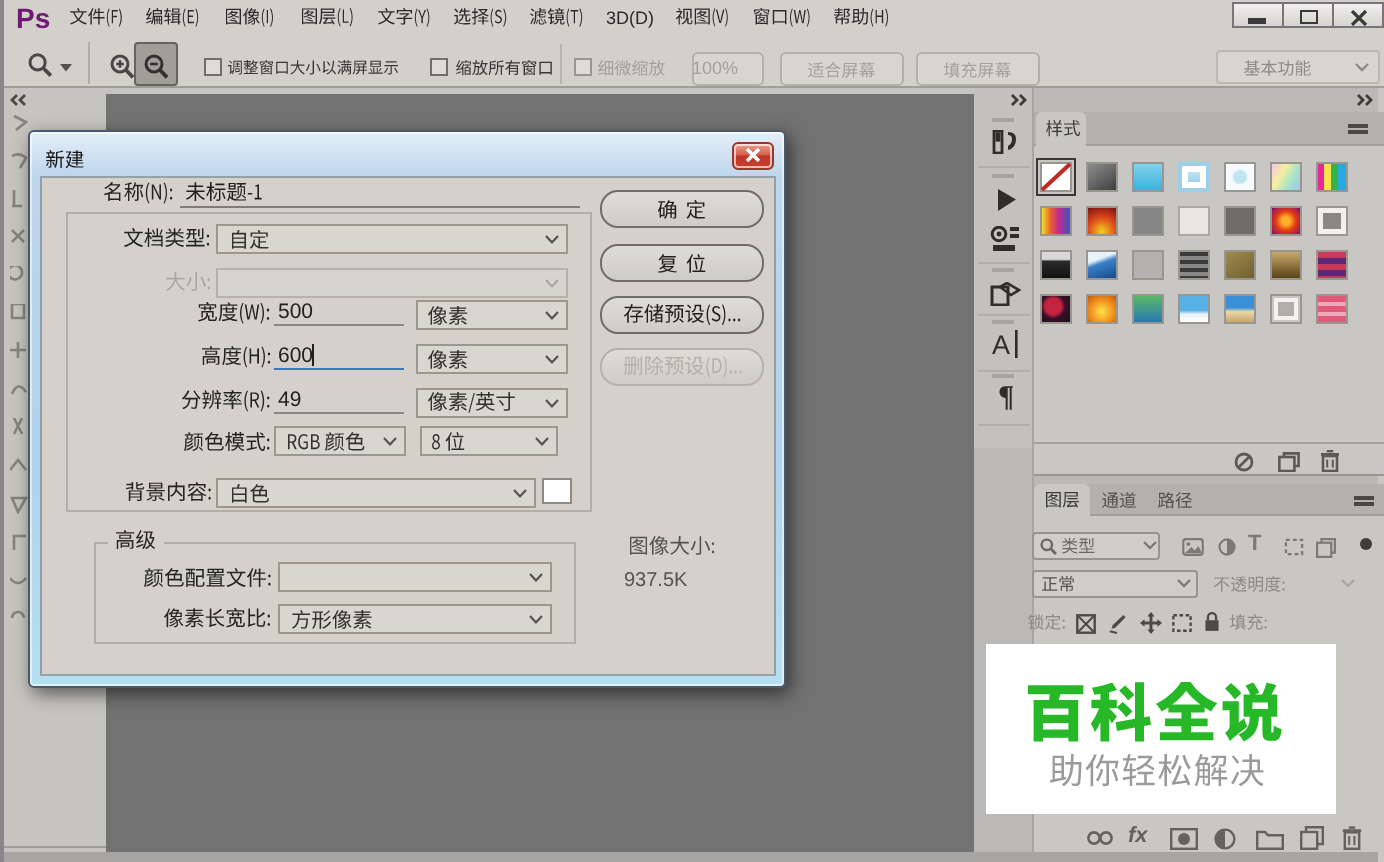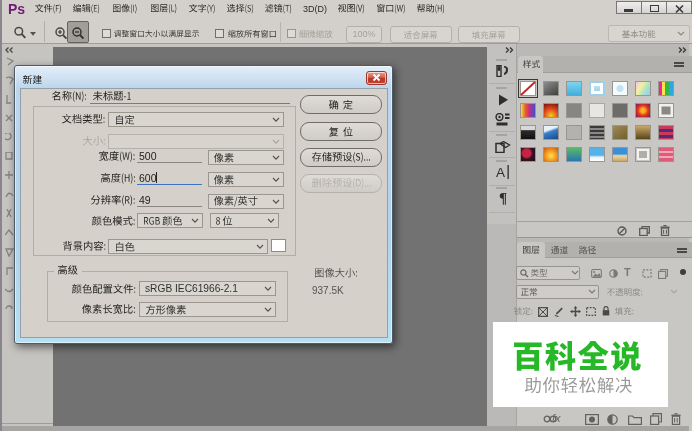--- a/index.html
+++ b/index.html
@@ -82,21 +82,21 @@
 <div class="abs" style="left:215px;top:29px;width:9px;height:9px;background:#dedbd6;border:1px solid #716e69"></div>
 <svg style="position:absolute;left:227.3px;top:28.7px;" width="50" height="10" viewBox="-0.7 -7.9 50 10">
       <path d="M0.4 -0.4 0.5 0.1C1.2 -0.1 2.1 -0.5 2.9 -0.8L2.8 -1.3C1.9 -1 1 -0.6 0.4 -0.4ZM0.5 -3.5C0.6 -3.5 0.8 -3.6 1.7 -3.7C1.4 -3.1 1.1 -2.7 1 -2.6C0.7 -2.3 0.5 -2 0.4 -2C0.5 -1.9 0.5 -1.6 0.6 -1.5C0.7 -1.6 1 -1.7 2.6 -2.1L2.6 -2.4V-2.6L1.4 -2.3C1.9 -3 2.5 -3.9 3 -4.8L2.5 -5.1C2.3 -4.8 2.2 -4.5 2 -4.2L1.1 -4.1C1.6 -4.8 2 -5.7 2.4 -6.6L1.9 -6.9C1.5 -5.9 1 -4.8 0.8 -4.5C0.6 -4.2 0.5 -4.1 0.3 -4C0.4 -3.9 0.5 -3.6 0.5 -3.5ZM3.9 -5C3.7 -4.1 3.2 -3.1 2.6 -2.4C2.7 -2.3 2.8 -2.1 2.9 -2C3.1 -2.2 3.3 -2.4 3.4 -2.7V0.7H4V-3.7C4.1 -4.1 4.3 -4.5 4.4 -4.9ZM4.6 -3.3V0.6H5.1V0.3H7V0.6H7.6V-3.3H6.1L6.3 -4.1H7.7V-4.6H4.5V-4.1H5.7C5.6 -3.9 5.6 -3.6 5.5 -3.3ZM4.8 -6.7C5 -6.5 5.1 -6.3 5.2 -6.1H3V-4.8H3.6V-5.6H7.2V-4.9H7.8V-6.1H5.8C5.7 -6.3 5.5 -6.7 5.4 -6.9ZM5.1 -1.3H7V-0.2H5.1ZM5.1 -1.8V-2.8H7V-1.8Z M9.9 -6.7C10 -6.4 10.2 -5.9 10.3 -5.6L10.9 -5.8C10.8 -6.1 10.6 -6.6 10.4 -6.9ZM8.6 -5.6V-5H9.5V-3.3C9.5 -2.1 9.4 -0.8 8.4 0.2C8.6 0.4 8.8 0.5 8.9 0.6C10 -0.5 10.1 -1.9 10.1 -3.3V-3.3H11.2C11.2 -1.1 11.1 -0.3 11 -0.1C10.9 0 10.9 0 10.7 0C10.6 0 10.3 0 10 -0C10.1 0.1 10.1 0.4 10.1 0.6C10.5 0.6 10.8 0.6 11 0.6C11.2 0.5 11.4 0.5 11.5 0.3C11.7 0 11.8 -0.9 11.8 -3.6C11.8 -3.7 11.8 -3.9 11.8 -3.9H10.1V-5H12.2V-5.6ZM13.3 -4.8H14.9C14.7 -3.7 14.5 -2.9 14.1 -2.1C13.7 -2.9 13.5 -3.7 13.3 -4.7ZM13.2 -6.9C13 -5.5 12.5 -4.1 11.8 -3.2C12 -3.1 12.2 -2.9 12.3 -2.8C12.5 -3.1 12.8 -3.4 12.9 -3.8C13.1 -2.9 13.4 -2.2 13.7 -1.5C13.2 -0.8 12.6 -0.3 11.7 0.1C11.9 0.3 12 0.5 12.1 0.7C12.9 0.3 13.6 -0.3 14 -0.9C14.5 -0.3 15 0.3 15.7 0.6C15.8 0.5 16 0.2 16.2 0.1C15.4 -0.2 14.9 -0.8 14.4 -1.5C14.9 -2.4 15.3 -3.5 15.5 -4.8H16.1V-5.4H13.5C13.6 -5.8 13.8 -6.3 13.8 -6.8Z M20.8 -6.1V-3.3C20.8 -2.2 20.7 -0.7 19.7 0.3C19.8 0.3 20.1 0.5 20.2 0.7C21.2 -0.4 21.4 -2.1 21.4 -3.3V-3.5H22.7V0.6H23.3V-3.5H24.3V-4.1H21.4V-5.6C22.4 -5.8 23.4 -6 24.1 -6.3L23.7 -6.8C23 -6.5 21.8 -6.2 20.8 -6.1ZM17.8 -3V-3.2V-4.3H19.4V-3ZM20 -6.7C19.4 -6.4 18.2 -6.2 17.2 -6.1V-3.2C17.2 -2.1 17.2 -0.7 16.6 0.3C16.8 0.4 17 0.6 17.1 0.7C17.6 -0.2 17.8 -1.4 17.8 -2.4H20V-4.8H17.8V-5.6C18.7 -5.7 19.7 -5.9 20.4 -6.2Z M27.8 -6.9C27.7 -6.5 27.6 -6.2 27.4 -5.8H25.1V-5.2H27.2C26.7 -4.2 25.9 -3.2 24.9 -2.5C25 -2.4 25.2 -2.2 25.3 -2C25.8 -2.4 26.3 -2.8 26.7 -3.3V0.6H27.3V-1H30.7V-0.1C30.7 0 30.7 0 30.6 0C30.4 0.1 29.9 0.1 29.4 0C29.4 0.2 29.5 0.5 29.6 0.6C30.3 0.6 30.7 0.6 31 0.5C31.3 0.4 31.3 0.2 31.3 -0.1V-4.3H27.4C27.5 -4.6 27.7 -4.9 27.9 -5.2H32.3V-5.8H28.1C28.2 -6.1 28.3 -6.4 28.4 -6.7ZM27.3 -2.4H30.7V-1.5H27.3ZM27.3 -2.9V-3.7H30.7V-2.9Z M35.8 -5.5C35.2 -5 34.3 -4.6 33.5 -4.4L33.8 -3.9C34.7 -4.2 35.6 -4.7 36.3 -5.2ZM37.5 -5.2C38.4 -4.8 39.4 -4.2 40 -3.8L40.4 -4.2C39.8 -4.6 38.7 -5.2 37.9 -5.5ZM36.3 -4.7C36.2 -4.5 36 -4.1 35.8 -3.9H34.1V0.7H34.8V0.3H39.1V0.6H39.7V-3.9H36.5C36.6 -4.1 36.8 -4.3 37 -4.6ZM34.8 -0.1V-3.4H39.1V-0.1ZM35.8 -1.8C36.1 -1.7 36.5 -1.5 36.8 -1.3C36.3 -1 35.7 -0.8 35.1 -0.7C35.2 -0.6 35.3 -0.4 35.3 -0.3C36 -0.4 36.7 -0.7 37.3 -1.1C37.7 -0.9 38.1 -0.6 38.3 -0.4L38.7 -0.8C38.4 -1 38.1 -1.2 37.7 -1.4C38.1 -1.7 38.4 -2.1 38.6 -2.6L38.3 -2.8L38.2 -2.7H36.3C36.4 -2.9 36.5 -3 36.5 -3.2L36 -3.2C35.9 -2.8 35.5 -2.4 35 -2C35.2 -1.9 35.3 -1.8 35.4 -1.7C35.7 -1.9 35.9 -2.1 36 -2.3H37.9C37.7 -2.1 37.5 -1.8 37.2 -1.6C36.9 -1.8 36.5 -2 36.1 -2.1ZM36.3 -6.8C36.4 -6.6 36.5 -6.4 36.6 -6.2H33.4V-4.9H34V-5.7H39.7V-4.9H40.4V-6.2H37.3C37.2 -6.4 37.1 -6.7 36.9 -6.9Z M42 -6V0.5H42.7V-0.2H47.5V0.4H48.2V-6ZM42.7 -0.9V-5.4H47.5V-0.9Z" fill="#393735"></path>
     </svg>
 <div class="abs" style="left:280px;top:22px;width:1px;height:20px;background:#b7b4af"></div>
 <div class="abs" style="left:287px;top:29px;width:9px;height:9px;background:#dedbd6;border:1px solid #9a968f"></div>
 <svg style="position:absolute;left:298.3px;top:28.6px;" width="36" height="10" viewBox="-0.7 -8.2 36 10">
       <path d="M0.3 -0.5 0.4 0.2C1.3 0 2.4 -0.2 3.5 -0.4L3.4 -1C2.3 -0.8 1.1 -0.6 0.3 -0.5ZM0.5 -3.6C0.6 -3.7 0.8 -3.7 2.1 -3.9C1.6 -3.3 1.2 -2.9 1 -2.7C0.7 -2.4 0.5 -2.2 0.3 -2.2C0.4 -2 0.5 -1.7 0.5 -1.6C0.7 -1.7 1 -1.7 3.5 -2.1C3.4 -2.3 3.4 -2.5 3.4 -2.7L1.5 -2.4C2.2 -3.1 3 -4 3.6 -4.9L3 -5.2C2.9 -5 2.7 -4.7 2.5 -4.4L1.2 -4.3C1.8 -5 2.3 -6 2.8 -6.9L2.1 -7.2C1.7 -6.1 1 -5 0.8 -4.8C0.6 -4.5 0.4 -4.3 0.3 -4.2C0.3 -4.1 0.5 -3.7 0.5 -3.6ZM5.5 -0.6H4.3V-3H5.5ZM6.1 -0.6V-3H7.3V-0.6ZM3.7 -6.7V0.6H4.3V0H7.3V0.5H7.9V-6.7ZM5.5 -3.6H4.3V-6.1H5.5ZM6.1 -3.6V-6.1H7.3V-3.6Z M10.2 -7.1C9.9 -6.6 9.3 -5.9 8.7 -5.4C8.8 -5.3 9 -5.1 9.1 -5C9.7 -5.5 10.3 -6.2 10.8 -6.9ZM11.3 -2.7V-1.7C11.3 -1.1 11.2 -0.4 10.7 0.2C10.8 0.3 11 0.5 11.1 0.6C11.7 -0 11.8 -1 11.8 -1.7V-2.2H12.9V-1.2C12.9 -0.9 12.8 -0.7 12.7 -0.7C12.8 -0.5 12.9 -0.3 12.9 -0.1C13.1 -0.3 13.3 -0.5 14.3 -1.1C14.2 -1.2 14.2 -1.5 14.1 -1.6L13.5 -1.2V-2.7ZM14.8 -4.8H15.8C15.7 -3.8 15.5 -2.9 15.2 -2.1C15 -2.8 14.8 -3.6 14.7 -4.5ZM10.9 -3.8V-3.2H13.7V-3.3C13.9 -3.2 14 -3.1 14.1 -3C14.2 -3.1 14.3 -3.3 14.3 -3.5C14.5 -2.8 14.7 -2.1 14.9 -1.4C14.5 -0.7 14 -0.2 13.3 0.2C13.5 0.3 13.7 0.6 13.7 0.7C14.3 0.3 14.8 -0.2 15.2 -0.8C15.5 -0.2 15.8 0.3 16.3 0.6C16.4 0.5 16.6 0.3 16.7 0.1C16.2 -0.2 15.8 -0.7 15.5 -1.4C15.9 -2.3 16.2 -3.5 16.4 -4.8H16.7V-5.4H14.9C15 -5.9 15.1 -6.5 15.2 -7L14.6 -7.1C14.4 -5.8 14.2 -4.5 13.7 -3.6V-3.8ZM11.1 -6.5V-4.4H13.7V-6.5H13.3V-4.9H12.7V-7.1H12.2V-4.9H11.5V-6.5ZM10.4 -5.4C9.9 -4.5 9.3 -3.6 8.6 -3C8.8 -2.9 8.9 -2.6 9 -2.5C9.3 -2.7 9.5 -3 9.7 -3.3V0.7H10.3V-4.2C10.6 -4.5 10.8 -4.9 10.9 -5.2Z M17.4 -0.5 17.5 0.2C18.2 -0.1 19.2 -0.5 20 -0.8L19.9 -1.4C19 -1 18 -0.7 17.4 -0.5ZM17.5 -3.6C17.7 -3.6 17.8 -3.7 18.8 -3.8C18.4 -3.3 18.1 -2.8 18 -2.7C17.7 -2.3 17.6 -2.1 17.4 -2.1C17.5 -1.9 17.6 -1.7 17.6 -1.5C17.7 -1.6 18 -1.7 19.7 -2.2L19.7 -2.5V-2.7L18.4 -2.4C19 -3.2 19.6 -4.1 20.1 -5L19.6 -5.3C19.4 -5 19.3 -4.7 19.1 -4.4L18.2 -4.3C18.6 -5 19.1 -6 19.5 -6.9L18.9 -7.1C18.6 -6.1 18 -5 17.8 -4.7C17.6 -4.4 17.5 -4.2 17.3 -4.2C17.4 -4 17.5 -3.7 17.5 -3.6ZM21 -5.2C20.8 -4.3 20.3 -3.2 19.7 -2.5C19.8 -2.4 19.9 -2.2 20 -2.1C20.2 -2.3 20.4 -2.5 20.6 -2.8V0.7H21.1V-3.8C21.3 -4.2 21.5 -4.6 21.6 -5.1ZM21.8 -3.4V0.7H22.3V0.3H24.3V0.6H24.8V-3.4H23.3L23.5 -4.3H25V-4.8H21.6V-4.3H22.9C22.8 -4 22.8 -3.7 22.7 -3.4ZM22 -7C22.1 -6.8 22.3 -6.5 22.4 -6.3H20.1V-4.9H20.7V-5.8H24.5V-5H25.1V-6.3H23C22.9 -6.6 22.7 -6.9 22.6 -7.2ZM22.3 -1.4H24.3V-0.2H22.3ZM22.3 -1.9V-2.9H24.3V-1.9Z M27.3 -7C27.4 -6.6 27.6 -6.1 27.7 -5.8L28.3 -6C28.2 -6.3 28 -6.8 27.8 -7.2ZM25.9 -5.8V-5.2H26.9V-3.4C26.9 -2.2 26.7 -0.9 25.7 0.3C25.9 0.4 26.1 0.5 26.2 0.7C27.3 -0.5 27.5 -2 27.5 -3.4V-3.4H28.7C28.6 -1.1 28.5 -0.3 28.4 -0.1C28.3 0 28.3 0 28.1 0C28 0 27.7 0 27.3 -0C27.4 0.2 27.5 0.4 27.5 0.6C27.9 0.6 28.2 0.6 28.4 0.6C28.7 0.6 28.8 0.5 28.9 0.3C29.2 0 29.2 -0.9 29.3 -3.7C29.3 -3.8 29.3 -4 29.3 -4H27.5V-5.2H29.6V-5.8ZM30.8 -5H32.4C32.2 -3.9 32 -3 31.6 -2.2C31.2 -3 31 -3.9 30.8 -4.9ZM30.7 -7.1C30.4 -5.7 30 -4.2 29.3 -3.4C29.4 -3.2 29.7 -3 29.8 -2.9C30 -3.2 30.2 -3.5 30.4 -3.9C30.6 -3.1 30.9 -2.3 31.2 -1.6C30.7 -0.8 30.1 -0.3 29.2 0.1C29.3 0.3 29.5 0.6 29.5 0.7C30.4 0.3 31.1 -0.3 31.6 -1C32 -0.3 32.6 0.3 33.3 0.7C33.4 0.5 33.6 0.2 33.8 0.1C33 -0.2 32.4 -0.8 32 -1.5C32.5 -2.5 32.8 -3.6 33 -5H33.7V-5.6H31C31.1 -6 31.3 -6.5 31.4 -7Z" fill="#a39f99"></path>
     </svg>
 <div class="abs" style="left:346px;top:26px;width:36px;height:17px;background:#d8d5d0;border:1px solid #b3b0ab;border-radius:3px"></div>
-<div class="abs" style="left:346px;top:26px;width:36px;height:17px;color:#a39f99;font-size:9px;text-align:center;line-height:17px">100%</div>
+<div class="abs" style="left:346px;top:26px;width:36px;height:17px;color:#a39f99;font-size:9px;text-align:left;line-height:17px">100%</div>
 <div class="abs" style="left:390px;top:26px;width:62px;height:17px;background:#d8d5d0;border:1px solid #b3b0ab;border-radius:3px"></div>
 <svg style="position:absolute;left:403.3px;top:29.6px;" width="36" height="10" viewBox="-0.7 -8.2 36 10">
       <path d="M0.5 -6.5C1 -6.1 1.5 -5.5 1.8 -5.1L2.3 -5.5C2 -5.9 1.5 -6.4 1 -6.8ZM3.9 -2.9H6.9V-1.5H3.9ZM2.1 -4.1H0.3V-3.5H1.5V-0.9C1.1 -0.7 0.7 -0.4 0.3 0L0.7 0.5C1.2 0 1.6 -0.4 1.9 -0.4C2.1 -0.4 2.4 -0.2 2.7 0C3.3 0.4 4 0.4 5.1 0.4C5.9 0.4 7.4 0.4 8 0.4C8 0.2 8.1 -0.1 8.2 -0.3C7.3 -0.2 6.1 -0.1 5.1 -0.1C4.1 -0.1 3.4 -0.2 2.9 -0.5C2.5 -0.7 2.3 -0.9 2.1 -0.9ZM3.3 -3.4V-1H7.5V-3.4H5.7V-4.5H8.1V-5.1H5.7V-6.2C6.4 -6.3 7.1 -6.4 7.6 -6.5L7.3 -7.1C6.3 -6.8 4.4 -6.6 3 -6.5C3 -6.3 3.1 -6.1 3.1 -5.9C3.7 -6 4.4 -6 5.1 -6.1V-5.1H2.6V-4.5H5.1V-3.4Z M12.9 -7.2C12 -5.8 10.5 -4.7 8.8 -4.1C9 -3.9 9.2 -3.7 9.3 -3.5C9.7 -3.7 10.2 -3.9 10.6 -4.2V-3.8H14.9V-4.3C15.3 -4.1 15.8 -3.8 16.3 -3.6C16.4 -3.8 16.6 -4 16.7 -4.2C15.4 -4.7 14.2 -5.4 13.2 -6.5L13.5 -6.9ZM10.9 -4.4C11.6 -4.8 12.2 -5.4 12.8 -6C13.4 -5.4 14.1 -4.8 14.9 -4.4ZM10.2 -2.8V0.7H10.8V0.2H14.8V0.6H15.4V-2.8ZM10.8 -0.4V-2.2H14.8V-0.4Z M20 -4.5C20.1 -4.2 20.3 -3.9 20.5 -3.6L21.1 -3.9C20.9 -4.1 20.7 -4.4 20.5 -4.7ZM18.8 -6.2H23.9V-5.3H18.8ZM18.2 -6.7V-3.9C18.2 -2.6 18.1 -0.9 17.3 0.3C17.4 0.4 17.7 0.6 17.8 0.7C18.7 -0.6 18.8 -2.5 18.8 -3.9V-4.8H24.6V-6.7ZM23.3 -4.7C23.2 -4.4 22.9 -3.9 22.7 -3.6H19.1V-3H20.5V-2.2L20.5 -1.9H18.9V-1.3H20.4C20.2 -0.7 19.8 -0.2 18.8 0.2C19 0.3 19.2 0.6 19.3 0.7C20.4 0.2 20.9 -0.6 21 -1.3H22.8V0.7H23.4V-1.3H25V-1.9H23.4V-3H24.8V-3.6H23.3C23.5 -3.9 23.8 -4.2 24 -4.5ZM22.8 -1.9H21.1L21.1 -2.2V-3H22.8Z M27.6 -4.1H32V-3.6H27.6ZM27.6 -5.1H32V-4.5H27.6ZM29.4 -2.2V-1.6H27.8C28.1 -1.8 28.3 -2 28.5 -2.2ZM30 -2.2H31.1C31.3 -2 31.5 -1.8 31.7 -1.6H30ZM27 -5.5V-3.2H28.5C28.4 -3 28.3 -2.8 28.1 -2.7H26V-2.2H27.7C27.2 -1.7 26.5 -1.3 25.8 -1C25.9 -0.9 26.1 -0.7 26.1 -0.6C26.6 -0.8 26.9 -1 27.3 -1.2V0.4H27.9V-1.1H29.4V0.7H30V-1.1H31.7V-0.2C31.7 -0.1 31.7 -0.1 31.6 -0.1C31.5 -0.1 31.2 -0.1 30.8 -0.1C30.9 0 30.9 0.2 31 0.4C31.5 0.4 31.8 0.4 32.1 0.3C32.3 0.2 32.3 0.1 32.3 -0.2V-1.1C32.7 -0.9 33 -0.8 33.4 -0.7C33.4 -0.8 33.6 -1 33.7 -1.1C33 -1.3 32.3 -1.7 31.8 -2.2H33.5V-2.7H28.9C29 -2.8 29.1 -3 29.2 -3.2H32.6V-5.5ZM30.8 -7.1V-6.6H28.6V-7.1H28V-6.6H26.1V-6.1H28V-5.7H28.6V-6.1H30.8V-5.7H31.5V-6.1H33.4V-6.6H31.5V-7.1Z" fill="#a39f99"></path>
     </svg>
 <div class="abs" style="left:458px;top:26px;width:62px;height:17px;background:#d8d5d0;border:1px solid #b3b0ab;border-radius:3px"></div>
 <svg style="position:absolute;left:471.3px;top:29.6px;" width="36" height="10" viewBox="-0.7 -8.2 36 10">
       <path d="M5.9 -0.5C6.5 -0.2 7.3 0.3 7.6 0.7L8 0.2C7.7 -0.1 6.9 -0.6 6.3 -0.9ZM4.6 -0.9C4.1 -0.5 3.3 -0.1 2.7 0.2C2.8 0.4 3 0.6 3.1 0.7C3.7 0.4 4.6 -0.1 5.1 -0.5ZM5.2 -7.1C5.2 -6.9 5.1 -6.6 5.1 -6.3H3.2V-5.8H5L4.9 -5.3H3.6V-1.5H2.8V-0.9H8.2V-1.5H7.4V-5.3H5.4L5.6 -5.8H7.9V-6.3H5.7L5.9 -7.1ZM4.2 -1.5V-2H6.8V-1.5ZM4.2 -3.9H6.8V-3.4H4.2ZM4.2 -4.3V-4.8H6.8V-4.3ZM4.2 -3H6.8V-2.4H4.2ZM0.3 -1.2 0.5 -0.5C1.2 -0.8 2.1 -1.2 2.9 -1.5L2.8 -2.1L1.9 -1.7V-4.5H2.9V-5.1H1.9V-7H1.3V-5.1H0.3V-4.5H1.3V-1.5C0.9 -1.4 0.6 -1.2 0.3 -1.2Z M9.8 -2.6C10 -2.7 10.2 -2.7 11.4 -2.8C11.3 -1.3 10.9 -0.4 9 0.1C9.1 0.3 9.3 0.5 9.4 0.7C11.4 0.1 11.9 -1.1 12.1 -2.8L13.4 -2.9V-0.5C13.4 0.3 13.6 0.5 14.4 0.5C14.5 0.5 15.5 0.5 15.7 0.5C16.4 0.5 16.6 0.1 16.6 -1.2C16.5 -1.2 16.2 -1.4 16 -1.5C16 -0.3 15.9 -0.1 15.6 -0.1C15.4 -0.1 14.6 -0.1 14.4 -0.1C14.1 -0.1 14 -0.2 14 -0.5V-2.9L15.2 -3C15.4 -2.8 15.6 -2.6 15.7 -2.4L16.3 -2.8C15.8 -3.4 14.9 -4.2 14.1 -4.9L13.6 -4.5C13.9 -4.2 14.3 -3.9 14.7 -3.5L10.7 -3.4C11.2 -3.9 11.8 -4.5 12.3 -5.2H16.5V-5.8H9.1V-5.2H11.4C10.9 -4.5 10.4 -3.9 10.1 -3.7C9.9 -3.4 9.7 -3.3 9.6 -3.3C9.6 -3.1 9.7 -2.7 9.8 -2.6ZM12.1 -7C12.4 -6.6 12.7 -6.1 12.8 -5.8L13.5 -6C13.3 -6.3 13 -6.8 12.8 -7.2Z M20 -4.5C20.1 -4.2 20.3 -3.9 20.5 -3.6L21.1 -3.9C20.9 -4.1 20.7 -4.4 20.5 -4.7ZM18.8 -6.2H23.9V-5.3H18.8ZM18.2 -6.7V-3.9C18.2 -2.6 18.1 -0.9 17.3 0.3C17.4 0.4 17.7 0.6 17.8 0.7C18.7 -0.6 18.8 -2.5 18.8 -3.9V-4.8H24.6V-6.7ZM23.3 -4.7C23.2 -4.4 22.9 -3.9 22.7 -3.6H19.1V-3H20.5V-2.2L20.5 -1.9H18.9V-1.3H20.4C20.2 -0.7 19.8 -0.2 18.8 0.2C19 0.3 19.2 0.6 19.3 0.7C20.4 0.2 20.9 -0.6 21 -1.3H22.8V0.7H23.4V-1.3H25V-1.9H23.4V-3H24.8V-3.6H23.3C23.5 -3.9 23.8 -4.2 24 -4.5ZM22.8 -1.9H21.1L21.1 -2.2V-3H22.8Z M27.6 -4.1H32V-3.6H27.6ZM27.6 -5.1H32V-4.5H27.6ZM29.4 -2.2V-1.6H27.8C28.1 -1.8 28.3 -2 28.5 -2.2ZM30 -2.2H31.1C31.3 -2 31.5 -1.8 31.7 -1.6H30ZM27 -5.5V-3.2H28.5C28.4 -3 28.3 -2.8 28.1 -2.7H26V-2.2H27.7C27.2 -1.7 26.5 -1.3 25.8 -1C25.9 -0.9 26.1 -0.7 26.1 -0.6C26.6 -0.8 26.9 -1 27.3 -1.2V0.4H27.9V-1.1H29.4V0.7H30V-1.1H31.7V-0.2C31.7 -0.1 31.7 -0.1 31.6 -0.1C31.5 -0.1 31.2 -0.1 30.8 -0.1C30.9 0 30.9 0.2 31 0.4C31.5 0.4 31.8 0.4 32.1 0.3C32.3 0.2 32.3 0.1 32.3 -0.2V-1.1C32.7 -0.9 33 -0.8 33.4 -0.7C33.4 -0.8 33.6 -1 33.7 -1.1C33 -1.3 32.3 -1.7 31.8 -2.2H33.5V-2.7H28.9C29 -2.8 29.1 -3 29.2 -3.2H32.6V-5.5ZM30.8 -7.1V-6.6H28.6V-7.1H28V-6.6H26.1V-6.1H28V-5.7H28.6V-6.1H30.8V-5.7H31.5V-6.1H33.4V-6.6H31.5V-7.1Z" fill="#a39f99"></path>
     </svg>
 <div class="abs" style="left:608px;top:25px;width:82px;height:17px;background:#d8d5d0;border:1px solid #bbb8b3;border-radius:2px"></div>
 <svg style="position:absolute;left:621.3px;top:28.6px;" width="36" height="10" viewBox="-0.7 -8.2 36 10">
@@ -332,21 +332,21 @@
       <rect x="0.8" y="4.5" width="7.4" height="6" fill="#4c4a47"></rect>
       <path d="M2.2 4.5 L2.2 2.8 a2.3 2.3 0 0 1 4.6 0 L6.8 4.5" fill="none" stroke="#4c4a47" stroke-width="1.3"></path>
     </svg>
 <svg style="position:absolute;left:614.3px;top:306.1px;" width="21" height="10" viewBox="-0.7 -8.2 21 10">
       <path d="M5.9 -0.5C6.5 -0.2 7.3 0.3 7.6 0.7L8 0.2C7.7 -0.1 6.9 -0.6 6.3 -0.9ZM4.6 -0.9C4.1 -0.5 3.3 -0.1 2.7 0.2C2.8 0.4 3 0.6 3.1 0.7C3.7 0.4 4.6 -0.1 5.1 -0.5ZM5.2 -7.1C5.2 -6.9 5.1 -6.6 5.1 -6.3H3.2V-5.8H5L4.9 -5.3H3.6V-1.5H2.8V-0.9H8.2V-1.5H7.4V-5.3H5.4L5.6 -5.8H7.9V-6.3H5.7L5.9 -7.1ZM4.2 -1.5V-2H6.8V-1.5ZM4.2 -3.9H6.8V-3.4H4.2ZM4.2 -4.3V-4.8H6.8V-4.3ZM4.2 -3H6.8V-2.4H4.2ZM0.3 -1.2 0.5 -0.5C1.2 -0.8 2.1 -1.2 2.9 -1.5L2.8 -2.1L1.9 -1.7V-4.5H2.9V-5.1H1.9V-7H1.3V-5.1H0.3V-4.5H1.3V-1.5C0.9 -1.4 0.6 -1.2 0.3 -1.2Z M9.8 -2.6C10 -2.7 10.2 -2.7 11.4 -2.8C11.3 -1.3 10.9 -0.4 9 0.1C9.1 0.3 9.3 0.5 9.4 0.7C11.4 0.1 11.9 -1.1 12.1 -2.8L13.4 -2.9V-0.5C13.4 0.3 13.6 0.5 14.4 0.5C14.5 0.5 15.5 0.5 15.7 0.5C16.4 0.5 16.6 0.1 16.6 -1.2C16.5 -1.2 16.2 -1.4 16 -1.5C16 -0.3 15.9 -0.1 15.6 -0.1C15.4 -0.1 14.6 -0.1 14.4 -0.1C14.1 -0.1 14 -0.2 14 -0.5V-2.9L15.2 -3C15.4 -2.8 15.6 -2.6 15.7 -2.4L16.3 -2.8C15.8 -3.4 14.9 -4.2 14.1 -4.9L13.6 -4.5C13.9 -4.2 14.3 -3.9 14.7 -3.5L10.7 -3.4C11.2 -3.9 11.8 -4.5 12.3 -5.2H16.5V-5.8H9.1V-5.2H11.4C10.9 -4.5 10.4 -3.9 10.1 -3.7C9.9 -3.4 9.7 -3.3 9.6 -3.3C9.6 -3.1 9.7 -2.7 9.8 -2.6ZM12.1 -7C12.4 -6.6 12.7 -6.1 12.8 -5.8L13.5 -6C13.3 -6.3 13 -6.8 12.8 -7.2Z M18.2 -3.3C18.5 -3.3 18.7 -3.6 18.7 -3.9C18.7 -4.3 18.5 -4.5 18.2 -4.5C17.9 -4.5 17.6 -4.3 17.6 -3.9C17.6 -3.6 17.9 -3.3 18.2 -3.3ZM18.2 0.1C18.5 0.1 18.7 -0.1 18.7 -0.5C18.7 -0.8 18.5 -1.1 18.2 -1.1C17.9 -1.1 17.6 -0.8 17.6 -0.5C17.6 -0.1 17.9 0.1 18.2 0.1Z" fill="#8c8984"></path>
     </svg>
 <svg class="abs" style="left:543px;top:415px" width="14" height="8" viewBox="0 0 14 8">
       <circle cx="4" cy="4" r="2.8" fill="none" stroke="#64625e" stroke-width="1.3"></circle>
       <circle cx="10" cy="4" r="2.8" fill="none" stroke="#64625e" stroke-width="1.3"></circle>
     </svg>
-<div class="abs" style="left:552px;top:413px;width:16px;height:11px;color:#64625e;font-size:11px;font-style:italic;font-weight:normal;line-height:11px">fx</div>
+<div class="abs" style="left:564px;top:413px;width:16px;height:11px;color:#64625e;font-size:11px;font-style:italic;font-weight:bold;line-height:11px">fx</div>
 <svg class="abs" style="left:585px;top:414px" width="14" height="11" viewBox="0 0 14 11">
       <rect x="0.6" y="0.6" width="12.8" height="9.8" fill="none" stroke="#64625e" stroke-width="1.2"></rect>
       <circle cx="7" cy="5.5" r="3" fill="#64625e"></circle>
     </svg>
 <svg class="abs" style="left:607px;top:414px" width="11" height="11" viewBox="0 0 11 11">
       <circle cx="5.5" cy="5.5" r="4.7" fill="none" stroke="#64625e" stroke-width="1.2"></circle>
       <path d="M5.5 0.8 A4.7 4.7 0 0 0 5.5 10.2 Z" fill="#64625e"></path>
     </svg>
 <svg class="abs" style="left:628px;top:414px" width="14" height="11" viewBox="0 0 14 11">
       <path d="M0.6 10.4 L0.6 2 L4.5 2 L6 3.6 L13.4 3.6 L13.4 10.4 Z" fill="none" stroke="#64625e" stroke-width="1.2"></path>
@@ -474,21 +474,20 @@
 <div class="abs" style="z-index:12;left:271px;top:239px;width:15px;height:13px;background:#fff;border:1px solid #8f8c87"></div>
 <div class="abs" style="z-index:12;left:47px;top:271px;width:241px;height:51px;border:1px solid #b2aea7"></div>
 <div class="abs" style="z-index:12;left:54px;top:264px;width:28px;height:12px;background:#d5d1ca"></div>
 <svg style="position:absolute;left:56.6px;top:264.2px;z-index:12;" width="22" height="12" viewBox="-0.4 -9.7 22 12">
       <path d="M2.9 -5.8H7.4V-4.8H2.9ZM2.2 -6.3V-4.3H8.2V-6.3ZM4.5 -8.5 4.8 -7.6H0.6V-6.9H9.7V-7.6H5.7C5.6 -7.9 5.4 -8.3 5.3 -8.7ZM1 -3.7V0.8H1.7V-3H8.5V0C8.5 0.1 8.5 0.2 8.4 0.2C8.3 0.2 7.8 0.2 7.3 0.2C7.4 0.3 7.5 0.6 7.6 0.7C8.2 0.7 8.7 0.7 9 0.6C9.2 0.5 9.3 0.4 9.3 0V-3.7ZM2.9 -2.4V0.2H3.6V-0.3H7.3V-2.4ZM3.6 -1.8H6.6V-0.9H3.6Z M10.7 -0.6 10.9 0.2C11.9 -0.2 13.2 -0.7 14.4 -1.2L14.2 -1.8C13 -1.4 11.6 -0.9 10.7 -0.6ZM14.4 -8V-7.3H15.6C15.5 -4 15.1 -1.3 13.7 0.4C13.9 0.5 14.2 0.7 14.4 0.8C15.3 -0.3 15.7 -1.8 16 -3.7C16.4 -2.8 16.8 -2 17.3 -1.3C16.7 -0.6 15.9 -0.1 15.1 0.2C15.3 0.4 15.6 0.7 15.7 0.8C16.4 0.5 17.2 -0.1 17.8 -0.8C18.3 -0.1 19 0.4 19.7 0.8C19.8 0.6 20.1 0.3 20.2 0.2C19.5 -0.2 18.8 -0.7 18.3 -1.3C19 -2.3 19.5 -3.5 19.8 -5L19.4 -5.2L19.2 -5.2H18.2C18.4 -6 18.7 -7.1 19 -8ZM16.3 -7.3H18C17.7 -6.3 17.4 -5.2 17.2 -4.5H18.9C18.7 -3.5 18.3 -2.6 17.8 -1.9C17.1 -2.9 16.6 -4 16.2 -5.1C16.3 -5.8 16.3 -6.5 16.3 -7.3ZM10.9 -4.4C11 -4.4 11.3 -4.5 12.6 -4.7C12.1 -4 11.7 -3.4 11.5 -3.2C11.2 -2.8 10.9 -2.6 10.7 -2.5C10.8 -2.3 10.9 -2 10.9 -1.8C11.2 -2 11.5 -2.1 14.3 -2.9C14.2 -3.1 14.2 -3.4 14.2 -3.6L12.2 -3C12.9 -3.9 13.7 -5 14.3 -6.1L13.7 -6.5C13.5 -6.1 13.3 -5.7 13 -5.4L11.7 -5.2C12.3 -6.1 12.9 -7.2 13.4 -8.3L12.7 -8.7C12.2 -7.4 11.5 -6.1 11.2 -5.7C11 -5.4 10.8 -5.1 10.6 -5.1C10.7 -4.9 10.8 -4.5 10.9 -4.4Z" fill="#262422"></path>
     </svg>
 <svg style="position:absolute;left:70.7px;top:283.2px;z-index:12;" width="66" height="12" viewBox="-0.7 -9.7 66 12">
       <path d="M7.2 -5.2C7.2 -1.5 7 -0.4 4.4 0.3C4.6 0.4 4.7 0.7 4.8 0.8C7.6 0.1 7.8 -1.3 7.8 -5.2ZM4.1 -4.7C3.6 -4.2 2.5 -3.7 1.6 -3.5C1.8 -3.3 2 -3.1 2.1 -3C3 -3.3 4.1 -3.8 4.8 -4.5ZM4.4 -1.9C3.8 -1.1 2.6 -0.4 1.4 0C1.5 0.2 1.7 0.4 1.8 0.6C3.2 0.1 4.4 -0.6 5.1 -1.6ZM7.6 -0.8C8.3 -0.3 9.1 0.4 9.5 0.8L9.9 0.4C9.5 -0.1 8.7 -0.8 8.1 -1.2ZM5.5 -6.3V-1.4H6.1V-5.7H8.8V-1.4H9.4V-6.3H7.5C7.6 -6.6 7.8 -7 7.9 -7.4H9.8V-8H5.3V-7.4H7.2C7.1 -7 7 -6.6 6.8 -6.3ZM2.4 -8.5C2.5 -8.2 2.6 -7.9 2.7 -7.6H0.7V-7H5.1V-7.6H3.4C3.3 -7.9 3.2 -8.4 3 -8.7ZM4.3 -3.4C3.7 -2.7 2.5 -2.1 1.5 -1.8C1.6 -2.3 1.6 -2.9 1.6 -3.3V-4.9H5.1V-5.5H4C4.2 -5.9 4.5 -6.3 4.7 -6.7L4 -6.9C3.9 -6.5 3.6 -5.9 3.4 -5.5H2L2.6 -5.7C2.5 -6 2.2 -6.6 2 -6.9L1.4 -6.7C1.6 -6.3 1.8 -5.9 1.9 -5.5H0.9V-3.3C0.9 -2.2 0.9 -0.7 0.3 0.5C0.5 0.5 0.8 0.7 0.9 0.8C1.3 0.1 1.5 -0.8 1.5 -1.7C1.7 -1.6 1.9 -1.4 2 -1.2C3 -1.6 4.2 -2.3 4.9 -3.1Z M15.2 -5.1V-3.3H12.8V-5.1ZM15.9 -5.1H18.4V-3.3H15.9ZM16.5 -7.1C16.2 -6.6 15.8 -6.1 15.4 -5.8H12.7C13.1 -6.2 13.4 -6.6 13.8 -7.1ZM13.9 -8.7C13.2 -7.3 12 -6 10.7 -5.3C10.8 -5.1 11.1 -4.7 11.1 -4.5C11.4 -4.7 11.8 -5 12.1 -5.2V-0.8C12.1 0.4 12.6 0.6 14.2 0.6C14.6 0.6 17.8 0.6 18.2 0.6C19.7 0.6 20 0.2 20.2 -1.4C20 -1.5 19.7 -1.6 19.5 -1.7C19.4 -0.4 19.2 -0.1 18.2 -0.1C17.5 -0.1 14.7 -0.1 14.1 -0.1C13 -0.1 12.8 -0.2 12.8 -0.8V-2.5H18.4V-2.1H19.2V-5.8H16.3C16.8 -6.3 17.3 -6.9 17.6 -7.4L17.1 -7.8L17 -7.7H14.2C14.4 -8 14.5 -8.2 14.6 -8.4Z M26.3 -8.2V-7.4H29.4V-4.9H26.3V-0.5C26.3 0.5 26.6 0.7 27.6 0.7C27.8 0.7 29.1 0.7 29.3 0.7C30.3 0.7 30.5 0.2 30.6 -1.4C30.4 -1.5 30 -1.6 29.8 -1.8C29.8 -0.3 29.7 -0 29.3 -0C29 -0 27.9 -0 27.7 -0C27.2 -0 27.1 -0.1 27.1 -0.5V-4.2H29.4V-3.5H30.2V-8.2ZM22.1 -1.6H24.9V-0.6H22.1ZM22.1 -2.2V-5.7H22.8V-4.9C22.8 -4.3 22.7 -3.7 22.1 -3.1C22.2 -3.1 22.3 -2.9 22.4 -2.8C23.1 -3.4 23.2 -4.2 23.2 -4.9V-5.7H23.8V-3.7C23.8 -3.3 23.9 -3.2 24.3 -3.2C24.4 -3.2 24.7 -3.2 24.8 -3.2H24.9V-2.2ZM21.2 -8.3V-7.6H22.7V-6.4H21.4V0.8H22.1V0.1H24.9V0.6H25.6V-6.4H24.4V-7.6H25.8V-8.3ZM23.2 -6.4V-7.6H23.8V-6.4ZM24.2 -5.7H24.9V-3.6L24.9 -3.6C24.9 -3.6 24.9 -3.6 24.7 -3.6C24.7 -3.6 24.4 -3.6 24.4 -3.6C24.2 -3.6 24.2 -3.6 24.2 -3.8Z M37.6 -7.7H39.3V-6.8H37.6ZM35.2 -7.7H36.9V-6.8H35.2ZM32.8 -7.7H34.5V-6.8H32.8ZM32.9 -4.4V-0.1H31.5V0.5H40.6V-0.1H39.2V-4.4H36L36.1 -5H40.4V-5.6H36.3L36.4 -6.2H40.1V-8.3H32.1V-6.2H35.6L35.5 -5.6H31.6V-5H35.4L35.3 -4.4ZM33.6 -0.1V-0.7H38.5V-0.1ZM33.6 -2.8H38.5V-2.2H33.6ZM33.6 -3.3V-3.9H38.5V-3.3ZM33.6 -1.8H38.5V-1.2H33.6Z M45.6 -8.5C45.9 -8 46.2 -7.3 46.3 -6.9L47.2 -7.1C47 -7.6 46.7 -8.2 46.4 -8.7ZM41.7 -6.8V-6.1H43.3C43.9 -4.5 44.7 -3.2 45.8 -2.1C44.7 -1.1 43.3 -0.4 41.6 0.1C41.7 0.3 42 0.6 42.1 0.8C43.8 0.2 45.2 -0.5 46.4 -1.5C47.5 -0.5 48.9 0.3 50.6 0.8C50.8 0.5 51 0.2 51.2 0C49.5 -0.4 48.1 -1.1 47 -2.1C48 -3.1 48.8 -4.4 49.4 -6.1H51V-6.8ZM46.4 -2.6C45.4 -3.6 44.7 -4.8 44.1 -6.1H48.5C48 -4.7 47.3 -3.5 46.4 -2.6Z M54.8 -3.5V-2.8H57.7V0.8H58.5V-2.8H61.3V-3.5H58.5V-5.8H60.9V-6.5H58.5V-8.5H57.7V-6.5H56.3C56.5 -7 56.6 -7.5 56.7 -8L55.9 -8.1C55.7 -6.8 55.3 -5.5 54.7 -4.6C54.9 -4.5 55.2 -4.3 55.3 -4.2C55.6 -4.6 55.9 -5.2 56.1 -5.8H57.7V-3.5ZM54.3 -8.6C53.7 -7.1 52.8 -5.5 51.8 -4.5C52 -4.3 52.2 -3.9 52.3 -3.7C52.6 -4.1 52.9 -4.5 53.2 -4.9V0.8H54V-6.1C54.4 -6.9 54.7 -7.6 55 -8.4Z M63 -4C63.3 -4 63.6 -4.3 63.6 -4.7C63.6 -5.2 63.3 -5.5 63 -5.5C62.7 -5.5 62.4 -5.2 62.4 -4.7C62.4 -4.3 62.7 -4 63 -4ZM63 0.1C63.3 0.1 63.6 -0.2 63.6 -0.6C63.6 -1 63.3 -1.3 63 -1.3C62.7 -1.3 62.4 -1 62.4 -0.6C62.4 -0.2 62.7 0.1 63 0.1Z" fill="#262422"></path>
     </svg>
 <div class="abs" style="z-index:12;left:139px;top:281px;width:137px;height:15px;background:#d9d6d0;border:1px solid #9b978f"></div>
-<div class="abs" style="z-index:12;left:145px;top:281px;height:15px;line-height:15px;font-size:10.2px;color:#33312e">sRGB IEC61966-2.1</div>
 <svg class="abs" style="z-index:12;left:264px;top:286.0px" width="8" height="6" viewBox="0 0 8 6">
       <path d="M1 1 L4 4.2 L7 1" fill="none" stroke="#55524e" stroke-width="1.1"></path>
     </svg>
 <svg style="position:absolute;left:81.0px;top:303.1px;z-index:12;" width="55" height="12" viewBox="-0.7 -9.8 55 12">
       <path d="M5 -7.3H6.9C6.7 -7 6.5 -6.7 6.3 -6.5H4.3C4.6 -6.8 4.8 -7 5 -7.3ZM5 -8.6C4.6 -7.8 3.8 -6.7 2.6 -5.9C2.8 -5.8 3 -5.6 3.1 -5.4C3.3 -5.5 3.5 -5.7 3.7 -5.8V-4.3H5.3C4.8 -3.8 4.1 -3.4 3 -3C3.1 -2.9 3.3 -2.7 3.4 -2.6C4.3 -2.9 5 -3.2 5.5 -3.6C5.7 -3.5 5.8 -3.3 5.9 -3.1C5.2 -2.5 4 -1.9 3 -1.6C3.1 -1.4 3.3 -1.2 3.4 -1.1C4.3 -1.4 5.5 -2 6.2 -2.7C6.3 -2.5 6.4 -2.3 6.5 -2.1C5.7 -1.3 4.1 -0.5 2.9 -0.1C3 0 3.2 0.3 3.3 0.5C4.4 0.1 5.7 -0.6 6.6 -1.5C6.7 -0.8 6.6 -0.2 6.4 -0C6.2 0.1 6.1 0.2 5.9 0.2C5.7 0.2 5.4 0.2 5.2 0.1C5.3 0.3 5.4 0.6 5.4 0.8C5.6 0.8 5.8 0.8 6 0.8C6.4 0.8 6.6 0.7 6.9 0.5C7.3 0 7.5 -1.1 7.1 -2.2L7.7 -2.4C8 -1.3 8.7 -0.3 9.5 0.2C9.6 0.1 9.8 -0.2 10 -0.4C9.2 -0.8 8.6 -1.7 8.2 -2.7C8.6 -2.9 9 -3.1 9.4 -3.3L8.8 -3.8C8.4 -3.5 7.6 -3 7 -2.7C6.7 -3.2 6.4 -3.6 5.9 -4L6.2 -4.3H9.2V-6.5H7.1C7.4 -6.8 7.7 -7.2 7.9 -7.6L7.4 -8L7.3 -7.9H5.4L5.8 -8.5ZM4.4 -5.9H6.2C6.2 -5.6 6.1 -5.2 5.8 -4.8H4.4ZM6.8 -5.9H8.5V-4.8H6.6C6.7 -5.2 6.8 -5.6 6.8 -5.9ZM2.7 -8.6C2.2 -7.1 1.3 -5.5 0.3 -4.5C0.4 -4.3 0.7 -3.9 0.7 -3.7C1.1 -4.1 1.3 -4.5 1.6 -4.9V0.8H2.4V-6.1C2.8 -6.8 3.1 -7.6 3.4 -8.4Z M16.9 -0.9C17.7 -0.5 18.8 0.2 19.4 0.7L20 0.2C19.4 -0.3 18.3 -0.9 17.4 -1.3ZM13.3 -1.3C12.7 -0.7 11.7 -0.2 10.8 0.2C10.9 0.3 11.2 0.5 11.4 0.7C12.3 0.3 13.3 -0.4 14 -1ZM12.3 -3C12.5 -3.1 12.8 -3.1 14.8 -3.3C13.9 -2.9 13.1 -2.6 12.7 -2.4C12.1 -2.2 11.6 -2.1 11.3 -2.1C11.4 -1.9 11.5 -1.5 11.5 -1.4C11.8 -1.5 12.2 -1.5 15.2 -1.7V-0.1C15.2 0 15.2 0.1 15 0.1C14.9 0.1 14.3 0.1 13.7 0.1C13.8 0.3 13.9 0.6 14 0.8C14.7 0.8 15.2 0.8 15.6 0.7C15.9 0.5 16 0.3 16 -0.1V-1.7L18.6 -1.9C18.8 -1.6 19.1 -1.4 19.2 -1.2L19.8 -1.6C19.4 -2.1 18.5 -2.8 17.8 -3.2L17.2 -2.9C17.4 -2.7 17.7 -2.6 17.9 -2.4L13.7 -2.2C15.1 -2.7 16.5 -3.3 17.9 -4L17.4 -4.5C17 -4.3 16.6 -4.1 16.2 -3.9L13.8 -3.7C14.3 -4 14.9 -4.2 15.4 -4.6L15.2 -4.8H20.1V-5.4H15.8V-6.1H19V-6.6H15.8V-7.3H19.6V-7.9H15.8V-8.7H15V-7.9H11.4V-7.3H15V-6.6H11.9V-6.1H15V-5.4H10.9V-4.8H14.5C13.8 -4.3 13.1 -4 12.8 -3.9C12.5 -3.8 12.3 -3.7 12.1 -3.7C12.2 -3.5 12.3 -3.2 12.3 -3Z M28.5 -8.4C27.6 -7.4 26.1 -6.4 24.7 -5.8C24.9 -5.6 25.2 -5.3 25.3 -5.2C26.7 -5.8 28.3 -6.9 29.3 -8.1ZM21.2 -4.6V-3.9H23.2V-0.6C23.2 -0.2 22.9 0 22.7 0.1C22.9 0.2 23 0.6 23.1 0.8C23.3 0.6 23.7 0.5 26.5 -0.3C26.5 -0.4 26.4 -0.8 26.4 -1L24 -0.4V-3.9H25.6C26.4 -1.7 27.9 -0.2 30 0.5C30.1 0.3 30.4 -0 30.6 -0.2C28.6 -0.8 27.1 -2.1 26.4 -3.9H30.3V-4.6H24V-8.6H23.2V-4.6Z M36.3 -2V-0.3C36.3 0.5 36.6 0.7 37.6 0.7C37.8 0.7 39.3 0.7 39.5 0.7C40.5 0.7 40.7 0.3 40.8 -1.2C40.6 -1.3 40.3 -1.4 40.1 -1.5C40 -0.2 40 0 39.5 0C39.1 0 37.9 0 37.7 0C37.2 0 37.1 -0 37.1 -0.3V-2ZM35.4 -3.3V-2.4C35.4 -1.6 35.2 -0.5 31.3 0.3C31.5 0.5 31.8 0.8 31.8 1C35.8 0.1 36.3 -1.3 36.3 -2.4V-3.3ZM33 -4.3V-1H33.7V-3.6H38.3V-1.1H39.1V-4.3ZM35.3 -8.5C35.5 -8.3 35.6 -8 35.7 -7.7H31.7V-5.9H32.4V-7.1H39.7V-5.9H40.4V-7.7H36.7C36.6 -8 36.3 -8.5 36.2 -8.8ZM37 -6.7V-6H35.1V-6.7H34.3V-6H32.7V-5.4H34.3V-4.7H35.1V-5.4H37V-4.6H37.8V-5.4H39.4V-6H37.8V-6.7Z M42.5 0.7C42.7 0.6 43.1 0.4 45.9 -0.5C45.9 -0.7 45.9 -1.1 45.9 -1.3L43.3 -0.5V-4.7H45.9V-5.5H43.3V-8.5H42.5V-0.7C42.5 -0.3 42.3 -0 42.1 0.1C42.2 0.2 42.4 0.6 42.5 0.7ZM46.7 -8.6V-0.9C46.7 0.2 47 0.6 48 0.6C48.2 0.6 49.3 0.6 49.6 0.6C50.6 0.6 50.8 -0.2 50.9 -2.2C50.7 -2.3 50.4 -2.4 50.2 -2.6C50.1 -0.7 50 -0.2 49.5 -0.2C49.2 -0.2 48.3 -0.2 48 -0.2C47.6 -0.2 47.5 -0.3 47.5 -0.9V-3.9C48.6 -4.5 49.9 -5.3 50.8 -6.1L50.1 -6.8C49.5 -6.1 48.5 -5.3 47.5 -4.7V-8.6Z M52.7 -4C53 -4 53.3 -4.3 53.3 -4.7C53.3 -5.2 53 -5.5 52.7 -5.5C52.4 -5.5 52.1 -5.2 52.1 -4.7C52.1 -4.3 52.4 -4 52.7 -4ZM52.7 0.1C53 0.1 53.3 -0.2 53.3 -0.6C53.3 -1 53 -1.3 52.7 -1.3C52.4 -1.3 52.1 -1 52.1 -0.6C52.1 -0.2 52.4 0.1 52.7 0.1Z" fill="#262422"></path>
     </svg>
 <div class="abs" style="z-index:12;left:139px;top:302px;width:137px;height:15px;background:#d9d6d0;border:1px solid #9b978f"></div>
 <svg style="position:absolute;left:144.5px;top:303.7px;z-index:12;" width="42" height="12" viewBox="-0.5 -9.6 42 12">
       <path d="M4.5 -8.3C4.8 -7.9 5.1 -7.2 5.2 -6.8H0.7V-6.1H3.5C3.4 -3.7 3.1 -1.1 0.5 0.2C0.7 0.4 0.9 0.6 1 0.8C3 -0.2 3.7 -1.9 4.1 -3.7H7.7C7.5 -1.4 7.3 -0.4 7 -0.1C6.9 -0 6.8 0 6.6 0C6.3 0 5.6 -0 4.8 -0.1C5 0.1 5.1 0.4 5.1 0.7C5.8 0.7 6.5 0.7 6.8 0.7C7.2 0.7 7.5 0.6 7.7 0.3C8.1 -0.1 8.3 -1.2 8.5 -4.1C8.5 -4.2 8.5 -4.4 8.5 -4.4H4.2C4.2 -5 4.3 -5.5 4.3 -6.1H9.5V-6.8H5.2L6 -7.1C5.8 -7.5 5.5 -8.1 5.2 -8.6Z M18.8 -8.4C18.2 -7.6 17 -6.7 16.1 -6.2C16.2 -6.1 16.5 -5.9 16.6 -5.7C17.6 -6.3 18.8 -7.2 19.5 -8.1ZM19.1 -5.6C18.4 -4.7 17.2 -3.8 16.2 -3.3C16.4 -3.1 16.6 -2.9 16.7 -2.7C17.8 -3.3 19 -4.3 19.8 -5.3ZM19.4 -2.8C18.6 -1.6 17.1 -0.4 15.6 0.2C15.8 0.4 16.1 0.6 16.2 0.8C17.7 0.1 19.2 -1.1 20.1 -2.5ZM14.3 -7.2V-4.6H12.7V-7.2ZM10.6 -4.6V-3.9H11.9C11.9 -2.3 11.7 -0.8 10.6 0.4C10.8 0.5 11 0.7 11.1 0.9C12.4 -0.5 12.6 -2.2 12.7 -3.9H14.3V0.8H15.1V-3.9H16.2V-4.6H15.1V-7.2H16V-7.9H10.8V-7.2H12V-4.6Z M25.4 -7.2H27.2C27 -6.9 26.8 -6.6 26.6 -6.4H24.7C24.9 -6.7 25.2 -7 25.4 -7.2ZM25.4 -8.6C24.9 -7.7 24.1 -6.6 23 -5.8C23.2 -5.7 23.4 -5.5 23.5 -5.3C23.7 -5.5 23.9 -5.6 24.1 -5.8V-4.2H25.6C25.1 -3.8 24.4 -3.4 23.3 -3C23.5 -2.9 23.7 -2.7 23.8 -2.5C24.7 -2.8 25.4 -3.2 25.8 -3.6C26 -3.4 26.2 -3.3 26.3 -3.1C25.6 -2.5 24.3 -1.8 23.3 -1.5C23.5 -1.4 23.7 -1.2 23.8 -1C24.7 -1.4 25.8 -2 26.6 -2.7C26.7 -2.5 26.7 -2.3 26.8 -2.1C26 -1.3 24.5 -0.5 23.2 -0.1C23.4 0 23.6 0.3 23.7 0.4C24.8 0.1 26.1 -0.6 26.9 -1.4C27 -0.8 26.9 -0.2 26.7 -0C26.6 0.1 26.4 0.2 26.2 0.2C26 0.2 25.8 0.2 25.5 0.1C25.6 0.3 25.7 0.6 25.7 0.8C25.9 0.8 26.2 0.8 26.4 0.8C26.7 0.8 27 0.7 27.2 0.5C27.7 0 27.8 -1.1 27.5 -2.1L28 -2.4C28.3 -1.3 29 -0.3 29.8 0.2C29.9 0.1 30.1 -0.2 30.3 -0.3C29.5 -0.8 28.9 -1.7 28.5 -2.6C28.9 -2.8 29.3 -3.1 29.7 -3.3L29.2 -3.8C28.7 -3.4 27.9 -3 27.3 -2.7C27.1 -3.1 26.7 -3.6 26.3 -3.9L26.5 -4.2H29.6V-6.4H27.4C27.7 -6.8 28 -7.2 28.2 -7.6L27.8 -7.9L27.6 -7.8H25.8L26.1 -8.4ZM24.7 -5.8H26.6C26.5 -5.5 26.4 -5.2 26.1 -4.8H24.7ZM27.2 -5.8H28.9V-4.8H26.9C27.1 -5.2 27.2 -5.5 27.2 -5.8ZM23.1 -8.5C22.5 -7 21.6 -5.5 20.7 -4.5C20.8 -4.3 21.1 -3.9 21.1 -3.7C21.4 -4 21.7 -4.4 22 -4.8V0.8H22.7V-6C23.2 -6.7 23.5 -7.5 23.8 -8.3Z M37.1 -0.9C38 -0.4 39 0.2 39.6 0.7L40.2 0.2C39.6 -0.3 38.5 -0.9 37.6 -1.3ZM33.6 -1.3C33 -0.7 32 -0.2 31.1 0.2C31.2 0.3 31.5 0.5 31.7 0.7C32.5 0.3 33.6 -0.4 34.3 -1ZM32.6 -3C32.8 -3.1 33 -3.1 35.1 -3.2C34.2 -2.8 33.4 -2.5 33 -2.4C32.4 -2.2 31.9 -2.1 31.6 -2.1C31.7 -1.9 31.8 -1.5 31.8 -1.4C32.1 -1.5 32.5 -1.5 35.5 -1.7V-0.1C35.5 0 35.4 0.1 35.3 0.1C35.1 0.1 34.6 0.1 33.9 0.1C34.1 0.3 34.2 0.6 34.2 0.8C35 0.8 35.5 0.8 35.8 0.7C36.1 0.5 36.2 0.3 36.2 -0.1V-1.7L38.8 -1.9C39 -1.6 39.3 -1.4 39.4 -1.2L40 -1.6C39.6 -2.1 38.7 -2.8 38 -3.2L37.5 -2.8C37.7 -2.7 37.9 -2.5 38.1 -2.4L33.9 -2.2C35.4 -2.6 36.8 -3.2 38.1 -4L37.6 -4.4C37.2 -4.2 36.8 -4 36.4 -3.8L34 -3.7C34.6 -3.9 35.1 -4.2 35.6 -4.5L35.4 -4.7H40.3V-5.3H36.1V-6H39.2V-6.6H36.1V-7.2H39.8V-7.8H36.1V-8.6H35.3V-7.8H31.7V-7.2H35.3V-6.6H32.2V-6H35.3V-5.3H31.2V-4.7H34.7C34.1 -4.3 33.3 -4 33.1 -3.9C32.8 -3.7 32.6 -3.7 32.4 -3.7C32.4 -3.5 32.5 -3.1 32.6 -3Z" fill="#33312e"></path>
     </svg>

